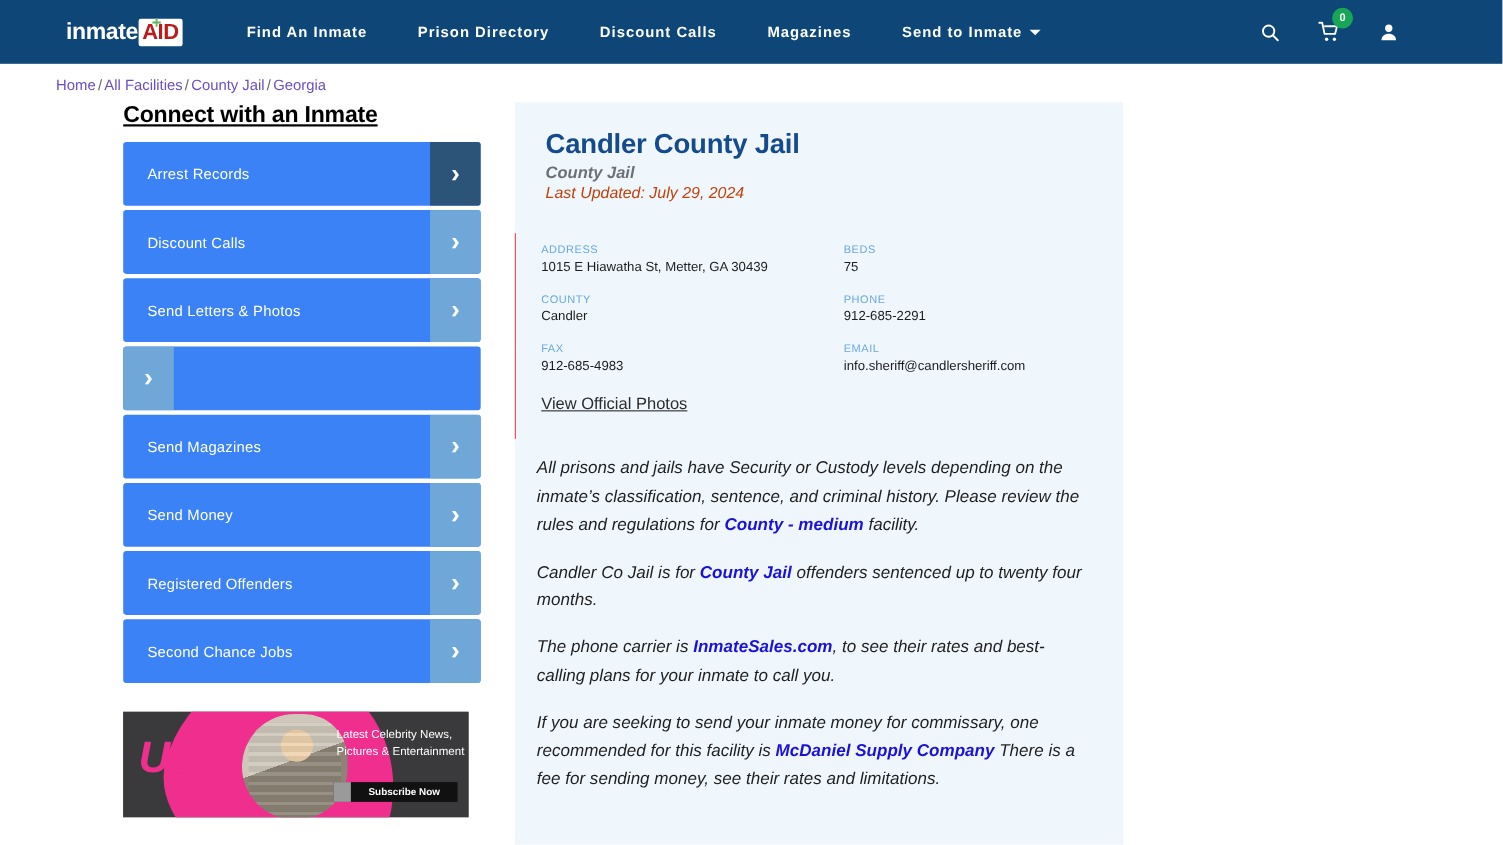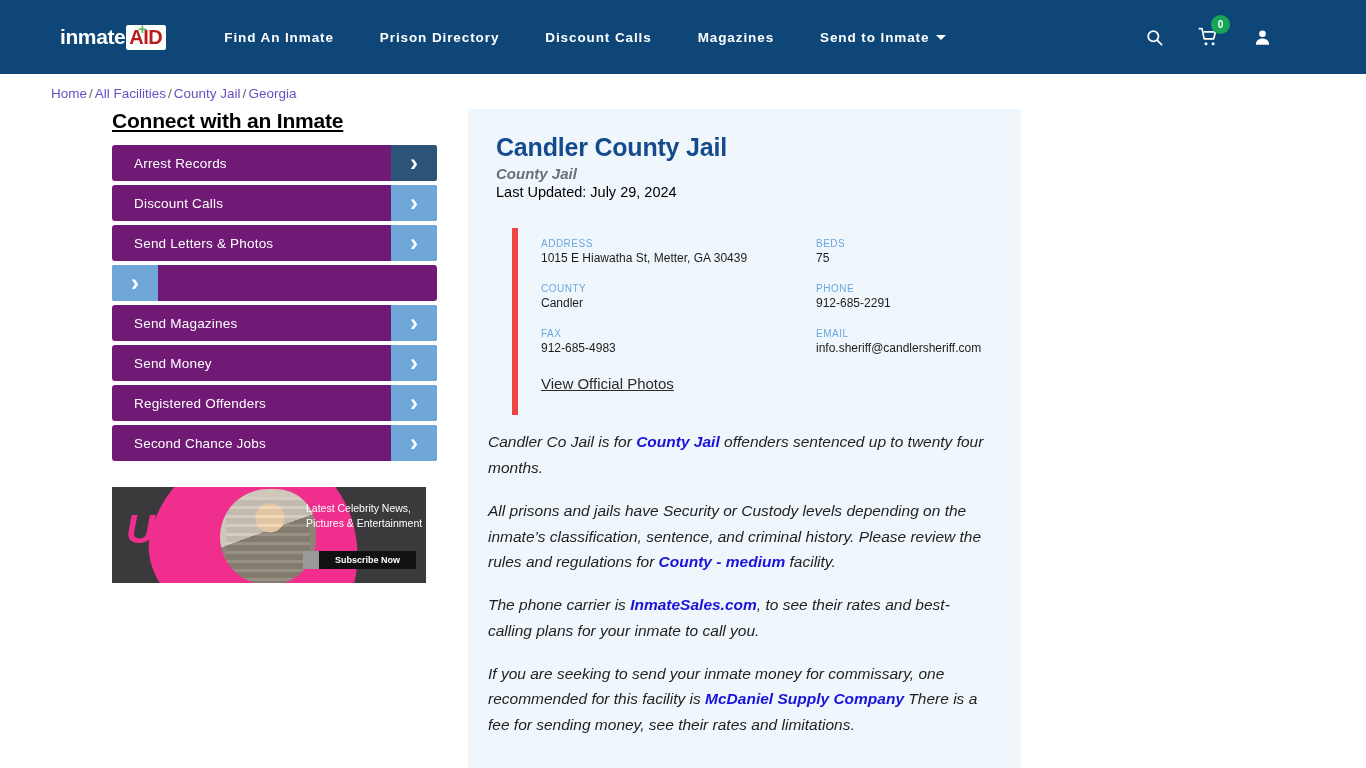--- a/index.html
+++ b/index.html
@@ -7,21 +7,21 @@
   html, body {
     width: 1366px;
     height: 768px;
     overflow: hidden;
     background: #ffffff;
     font-family: "Liberation Sans", sans-serif;
   }
 
   
   .navbar {
-    height: 74px;
+    height: 58px;
     background: #0d4677;
     display: flex;
     align-items: center;
     padding: 0 22px 0 60px;
     position: relative;
   }
 
   .logo {
     display: flex;
     align-items: center;
@@ -143,23 +143,23 @@
     font-weight: 700;
     color: #000000;
     text-decoration: underline;
     margin-bottom: 12px;
     letter-spacing: -0.2px;
   }
 
   .side-btn {
     display: flex;
     align-items: stretch;
-    height: 36px;
+    height: 58px;
     margin-bottom: 4px;
-    background: #701a75;
+    background: #3b82f6;
     border-radius: 3px;
     overflow: hidden;
     cursor: pointer;
     width: 325px;
   }
   .side-btn-label {
     flex: 1;
     display: flex;
     align-items: center;
     padding-left: 22px;
@@ -289,29 +289,29 @@
     margin-bottom: 3px;
   }
   .facility-type {
     color: #6b7075;
     font-size: 15px;
     font-weight: 700;
     font-style: italic;
     margin-bottom: 2px;
   }
   .facility-updated {
-    color: #000000;
+    color: #c2410c;
     font-size: 14.5px;
+    font-style: italic;
   }
 
   .details-wrap {
     margin-top: 28px;
-    border-left: 6px solid #ef4444;
+    border-left: 1px solid #ef4444;
     padding: 10px 28px 22px 23px;
-    margin-left: 44px;
   }
   .details-grid {
     display: grid;
     grid-template-columns: 275px 1fr;
     row-gap: 18px;
   }
   .detail-label {
     color: #6aa7e0;
     font-size: 10px;
     letter-spacing: 0.5px;
@@ -477,21 +477,21 @@
           </div>
           <div>
             <div class="detail-label">EMAIL</div>
             <div class="detail-value">info.sheriff@candlersheriff.com</div>
           </div>
         </div>
         <a class="official-link">View Official Photos</a>
       </div>
 
       <div class="body-text">
+        <p><span>All prisons and jails have Security or Custody levels depending on the inmate’s classification, sentence, and criminal history. Please review the rules and regulations for </span><span class="hl">County - medium</span><span> facility.</span></p>
         <p><span>Candler Co Jail is for </span><span class="hl">County Jail</span><span> offenders sentenced up to twenty four months.</span></p>
-        <p><span>All prisons and jails have Security or Custody levels depending on the inmate’s classification, sentence, and criminal history. Please review the rules and regulations for </span><span class="hl">County - medium</span><span> facility.</span></p>
         <p><span>The phone carrier is </span><span class="hl">InmateSales.com</span><span>, to see their rates and best-calling plans for your inmate to call you.</span></p>
         <p><span>If you are seeking to send your inmate money for commissary, one recommended for this facility is </span><span class="hl">McDaniel Supply Company</span><span> There is a fee for sending money, see their rates and limitations.</span></p>
       </div>
 
     </div>
   </div>
 </div>
 
 </body></html>

